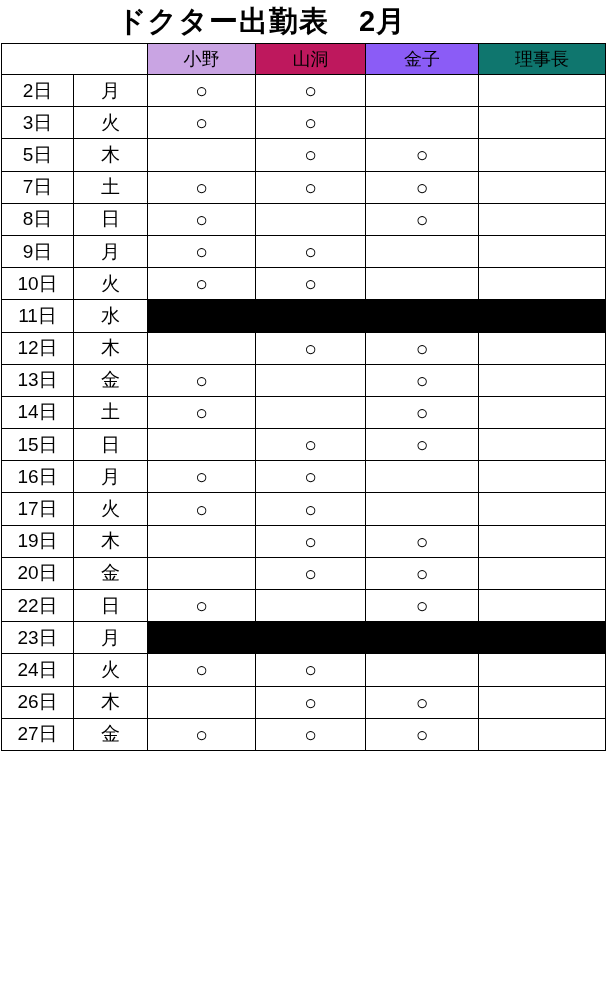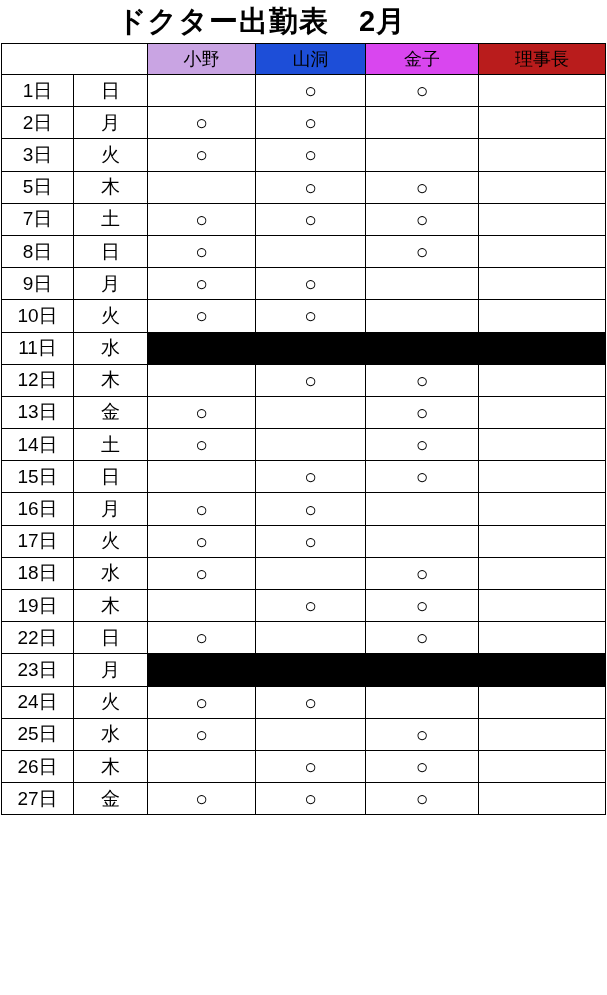--- a/index.html
+++ b/index.html
@@ -64,34 +64,26 @@
         <col class="c-day">
         <col class="c-d1">
         <col class="c-d2">
         <col class="c-d3">
         <col class="c-d4">
     </colgroup>
     <thead>
       <tr>
         <td colspan="2"></td>
       <th style="background: rgb(201, 164, 227);">小野</th>
-          <th style="background: #1d4ed8;">山洞</th>
-          <th style="background: #d946ef;">金子</th>
-          <th style="background: #b91c1c; margin-left: 30px;">理事長</th>
+          <th style="background: #be185d;">山洞</th>
+          <th style="background: #8b5cf6;">金子</th>
+          <th style="background: #0f766e; margin-left: 30px;">理事長</th>
         </tr>
     </thead>
     <tbody id="schedule-body">
-        <tr>
-          <td>1日</td>
-          <td>日</td>
-          <td class="mark-cell"></td>
-          <td class="mark-cell">○</td>
-          <td class="mark-cell">○</td>
-          <td class="mark-cell"></td>
-        </tr>
         <tr>
           <td>2日</td>
           <td>月</td>
           <td class="mark-cell">○</td>
           <td class="mark-cell">○</td>
           <td class="mark-cell"></td>
           <td class="mark-cell"></td>
         </tr>
         <tr>
           <td>3日</td>
@@ -188,30 +180,30 @@
         </tr>
         <tr>
           <td>17日</td>
           <td>火</td>
           <td class="mark-cell">○</td>
           <td class="mark-cell">○</td>
           <td class="mark-cell"></td>
           <td class="mark-cell"></td>
         </tr>
         <tr>
-          <td>18日</td>
-          <td>水</td>
-          <td class="mark-cell">○</td>
-          <td class="mark-cell"></td>
-          <td class="mark-cell">○</td>
-          <td class="mark-cell"></td>
-        </tr>
-        <tr>
           <td>19日</td>
           <td>木</td>
+          <td class="mark-cell"></td>
+          <td class="mark-cell">○</td>
+          <td class="mark-cell">○</td>
+          <td class="mark-cell"></td>
+        </tr>
+        <tr>
+          <td>20日</td>
+          <td>金</td>
           <td class="mark-cell"></td>
           <td class="mark-cell">○</td>
           <td class="mark-cell">○</td>
           <td class="mark-cell"></td>
         </tr>
         <tr>
           <td>22日</td>
           <td>日</td>
           <td class="mark-cell">○</td>
           <td class="mark-cell"></td>
@@ -222,28 +214,20 @@
           <td>23日</td>
           <td>月</td>
           <td colspan="4" class="blackout"></td>
         </tr>
         <tr>
           <td>24日</td>
           <td>火</td>
           <td class="mark-cell">○</td>
           <td class="mark-cell">○</td>
           <td class="mark-cell"></td>
-          <td class="mark-cell"></td>
-        </tr>
-        <tr>
-          <td>25日</td>
-          <td>水</td>
-          <td class="mark-cell">○</td>
-          <td class="mark-cell"></td>
-          <td class="mark-cell">○</td>
           <td class="mark-cell"></td>
         </tr>
         <tr>
           <td>26日</td>
           <td>木</td>
           <td class="mark-cell"></td>
           <td class="mark-cell">○</td>
           <td class="mark-cell">○</td>
           <td class="mark-cell"></td>
         </tr>

